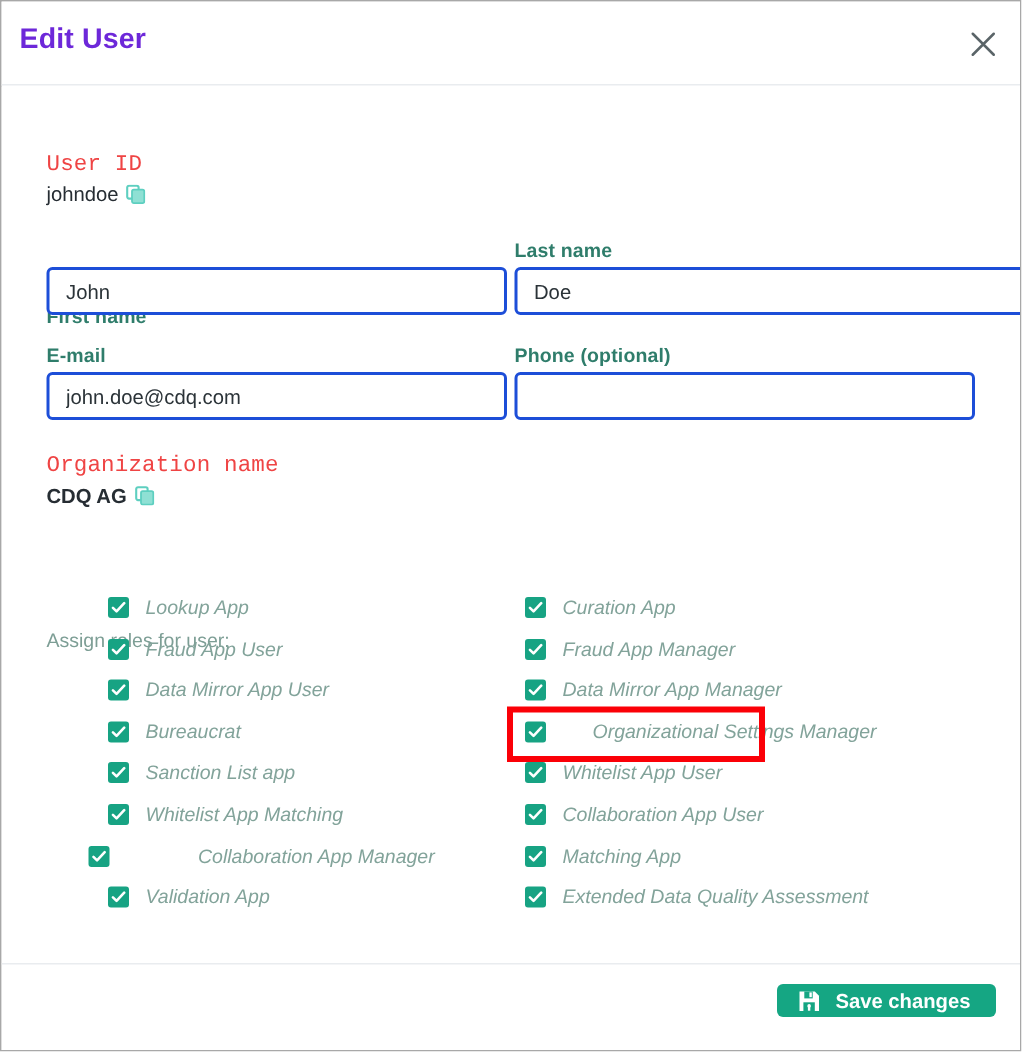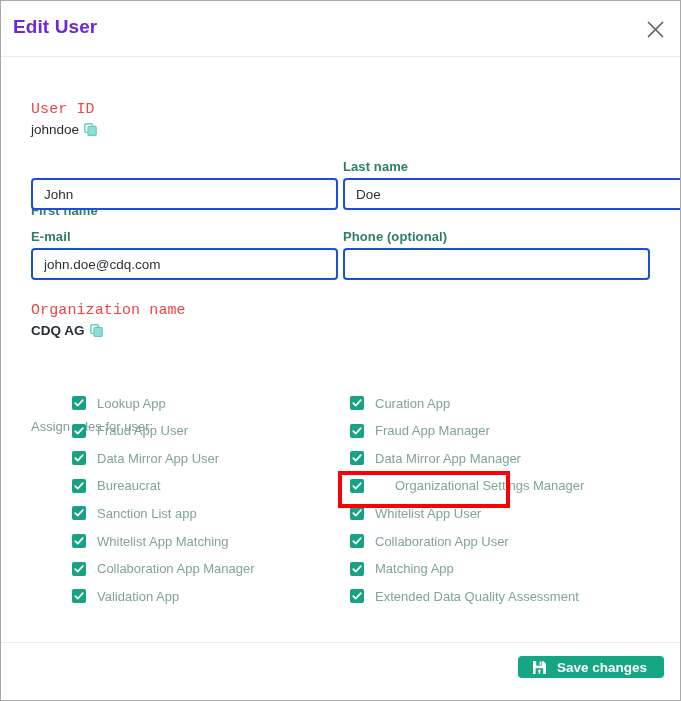--- a/index.html
+++ b/index.html
@@ -113,23 +113,24 @@
   .roles-heading {
     position: absolute;
     left: 30px;
     top: 361px;
     color: #7d9e95;
     font-size: 13px;
   }
   .role-row {
     position: absolute;
     display: flex;
-    align-items: center;
+    align-items: flex-end;
     height: 18px;
     cursor: pointer;
+    font-style: italic;
   }
   .cb {
     width: 14px;
     height: 14px;
     border-radius: 2px;
     background: #17a383;
     display: flex;
     align-items: center;
     justify-content: center;
     flex: 0 0 auto;
@@ -281,21 +282,21 @@
           <span class="role-label">Sanction List app</span>
         </div>
         <div class="role-row" style="left: 71px; top: 474px;">
           <span class="cb">
             <svg width="10" height="10" viewBox="0 0 10 10">
               <path d="M1.3 5.2 L3.7 7.6 L8.8 2.1" stroke="#ffffff" stroke-width="1.7" fill="none" stroke-linecap="round" stroke-linejoin="round"></path>
             </svg>
           </span>
           <span class="role-label">Whitelist App Matching</span>
         </div>
-        <div class="role-row" style="left: 71px; top: 501.6px;">
+        <div class="role-row" style="left: 58px; top: 501.6px; gap: 48px;">
           <span class="cb">
             <svg width="10" height="10" viewBox="0 0 10 10">
               <path d="M1.3 5.2 L3.7 7.6 L8.8 2.1" stroke="#ffffff" stroke-width="1.7" fill="none" stroke-linecap="round" stroke-linejoin="round"></path>
             </svg>
           </span>
           <span class="role-label">Collaboration App Manager</span>
         </div>
         <div class="role-row" style="left: 71px; top: 529.2px;">
           <span class="cb">
             <svg width="10" height="10" viewBox="0 0 10 10">

